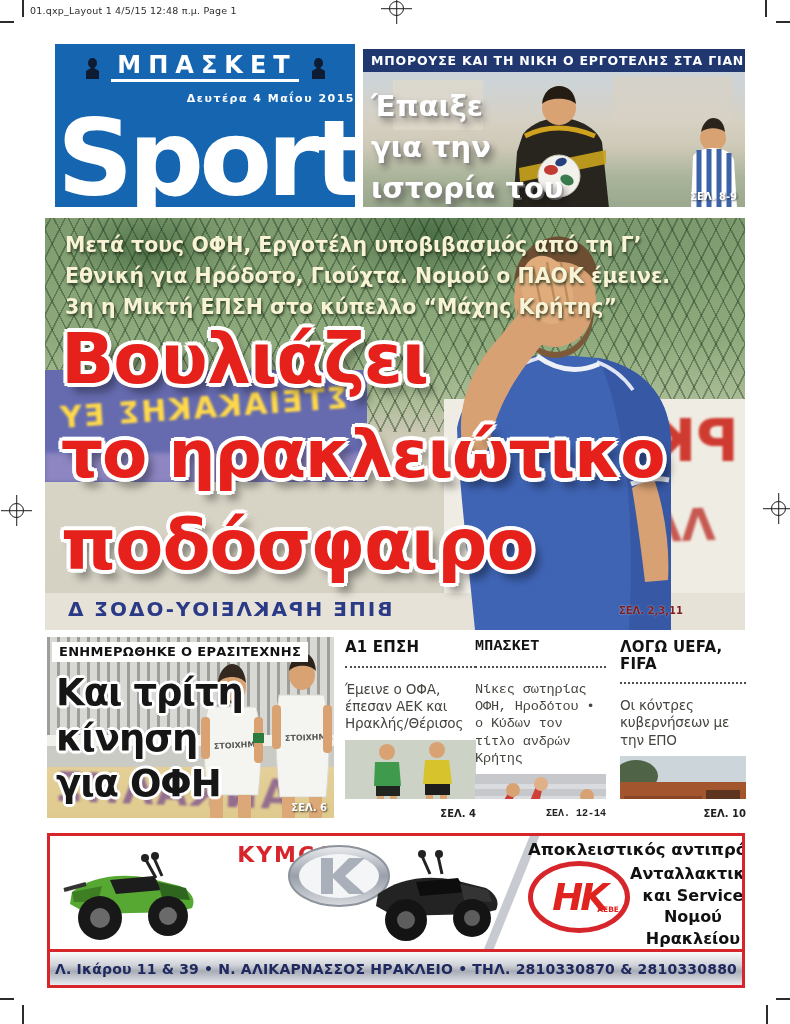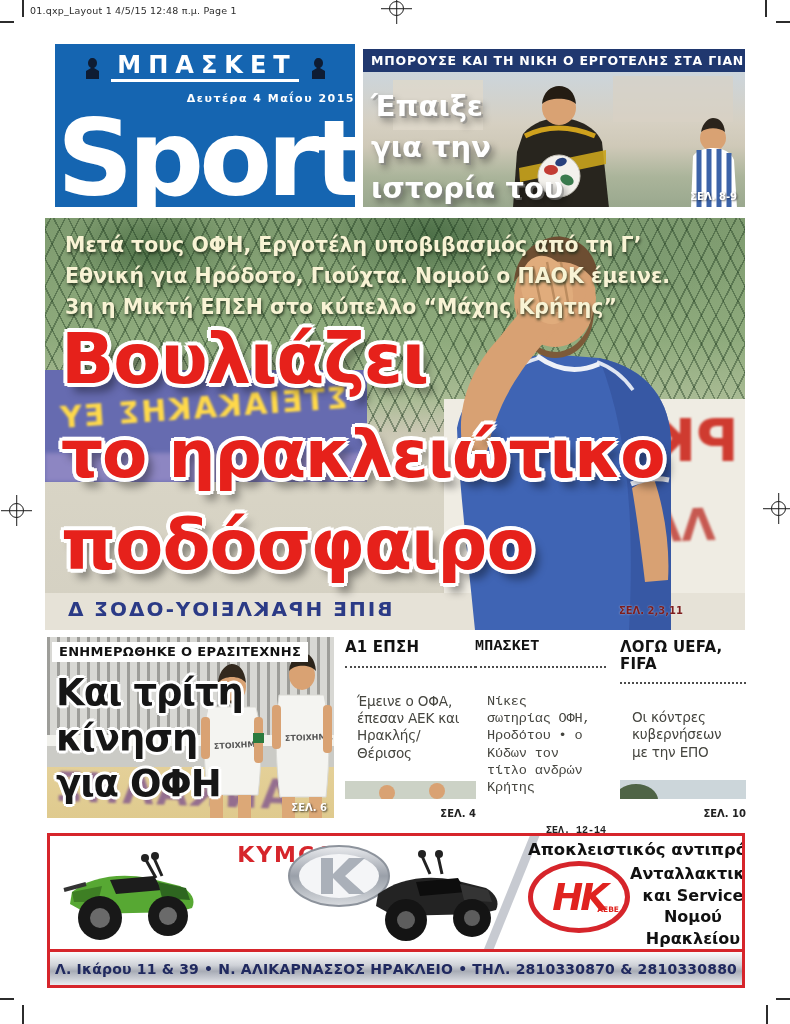--- a/index.html
+++ b/index.html
@@ -76,21 +76,21 @@
         text-shadow:-2px -2px 0 #fff,2px -2px 0 #fff,-2px 2px 0 #fff,2px 2px 0 #fff,0 3px 0 #fff,0 -3px 0 #fff,3px 0 0 #fff,-3px 0 0 #fff;}
   .feature .pageref{position:absolute;right:7px;bottom:5px;color:#fff;text-shadow:1px 1px 2px rgba(0,0,0,.7);}
 
   
   .col{position:absolute;top:639px;height:180px;display:flex;flex-direction:column;gap:7px;}
   .col-a{left:345px;width:131px;}
   .col-b{left:475px;width:131px;font-family:Liberation Mono, monospace;}
   .col-c{left:620px;width:126px;}
   .col h3{margin:0;font-size:15px;font-weight:800;color:#121212;letter-spacing:.2px;line-height:1.1;}
   .dotrule{border:0;border-bottom:2.6px dotted #4c4c4c;margin:3px 0 6px;}
-  .col p{margin:12px;font-size:13.6px;line-height:1.28;color:#45453f;letter-spacing:-.2px;font-weight:500;}
+  .col p{margin:0;font-size:13.6px;line-height:1.28;color:#45453f;letter-spacing:-.2px;font-weight:500;}
   .col .photo{margin-top:auto;width:100%;overflow:hidden;position:relative;}
   .col-a .photo{height:76px;}
   .col-b .photo{height:92px;}
   .col-c .photo{height:86px;}
   .col .pageref{color:#222;text-align:right;margin-top:2px;}
 
   
   .ad{position:absolute;left:47px;top:833px;width:698px;height:155px;border:3px solid #d6252b;background:#fff;box-sizing:border-box;}
   .ad-top{position:relative;height:113px;overflow:hidden;}
   .ad-top svg{position:absolute;top:4px;}

